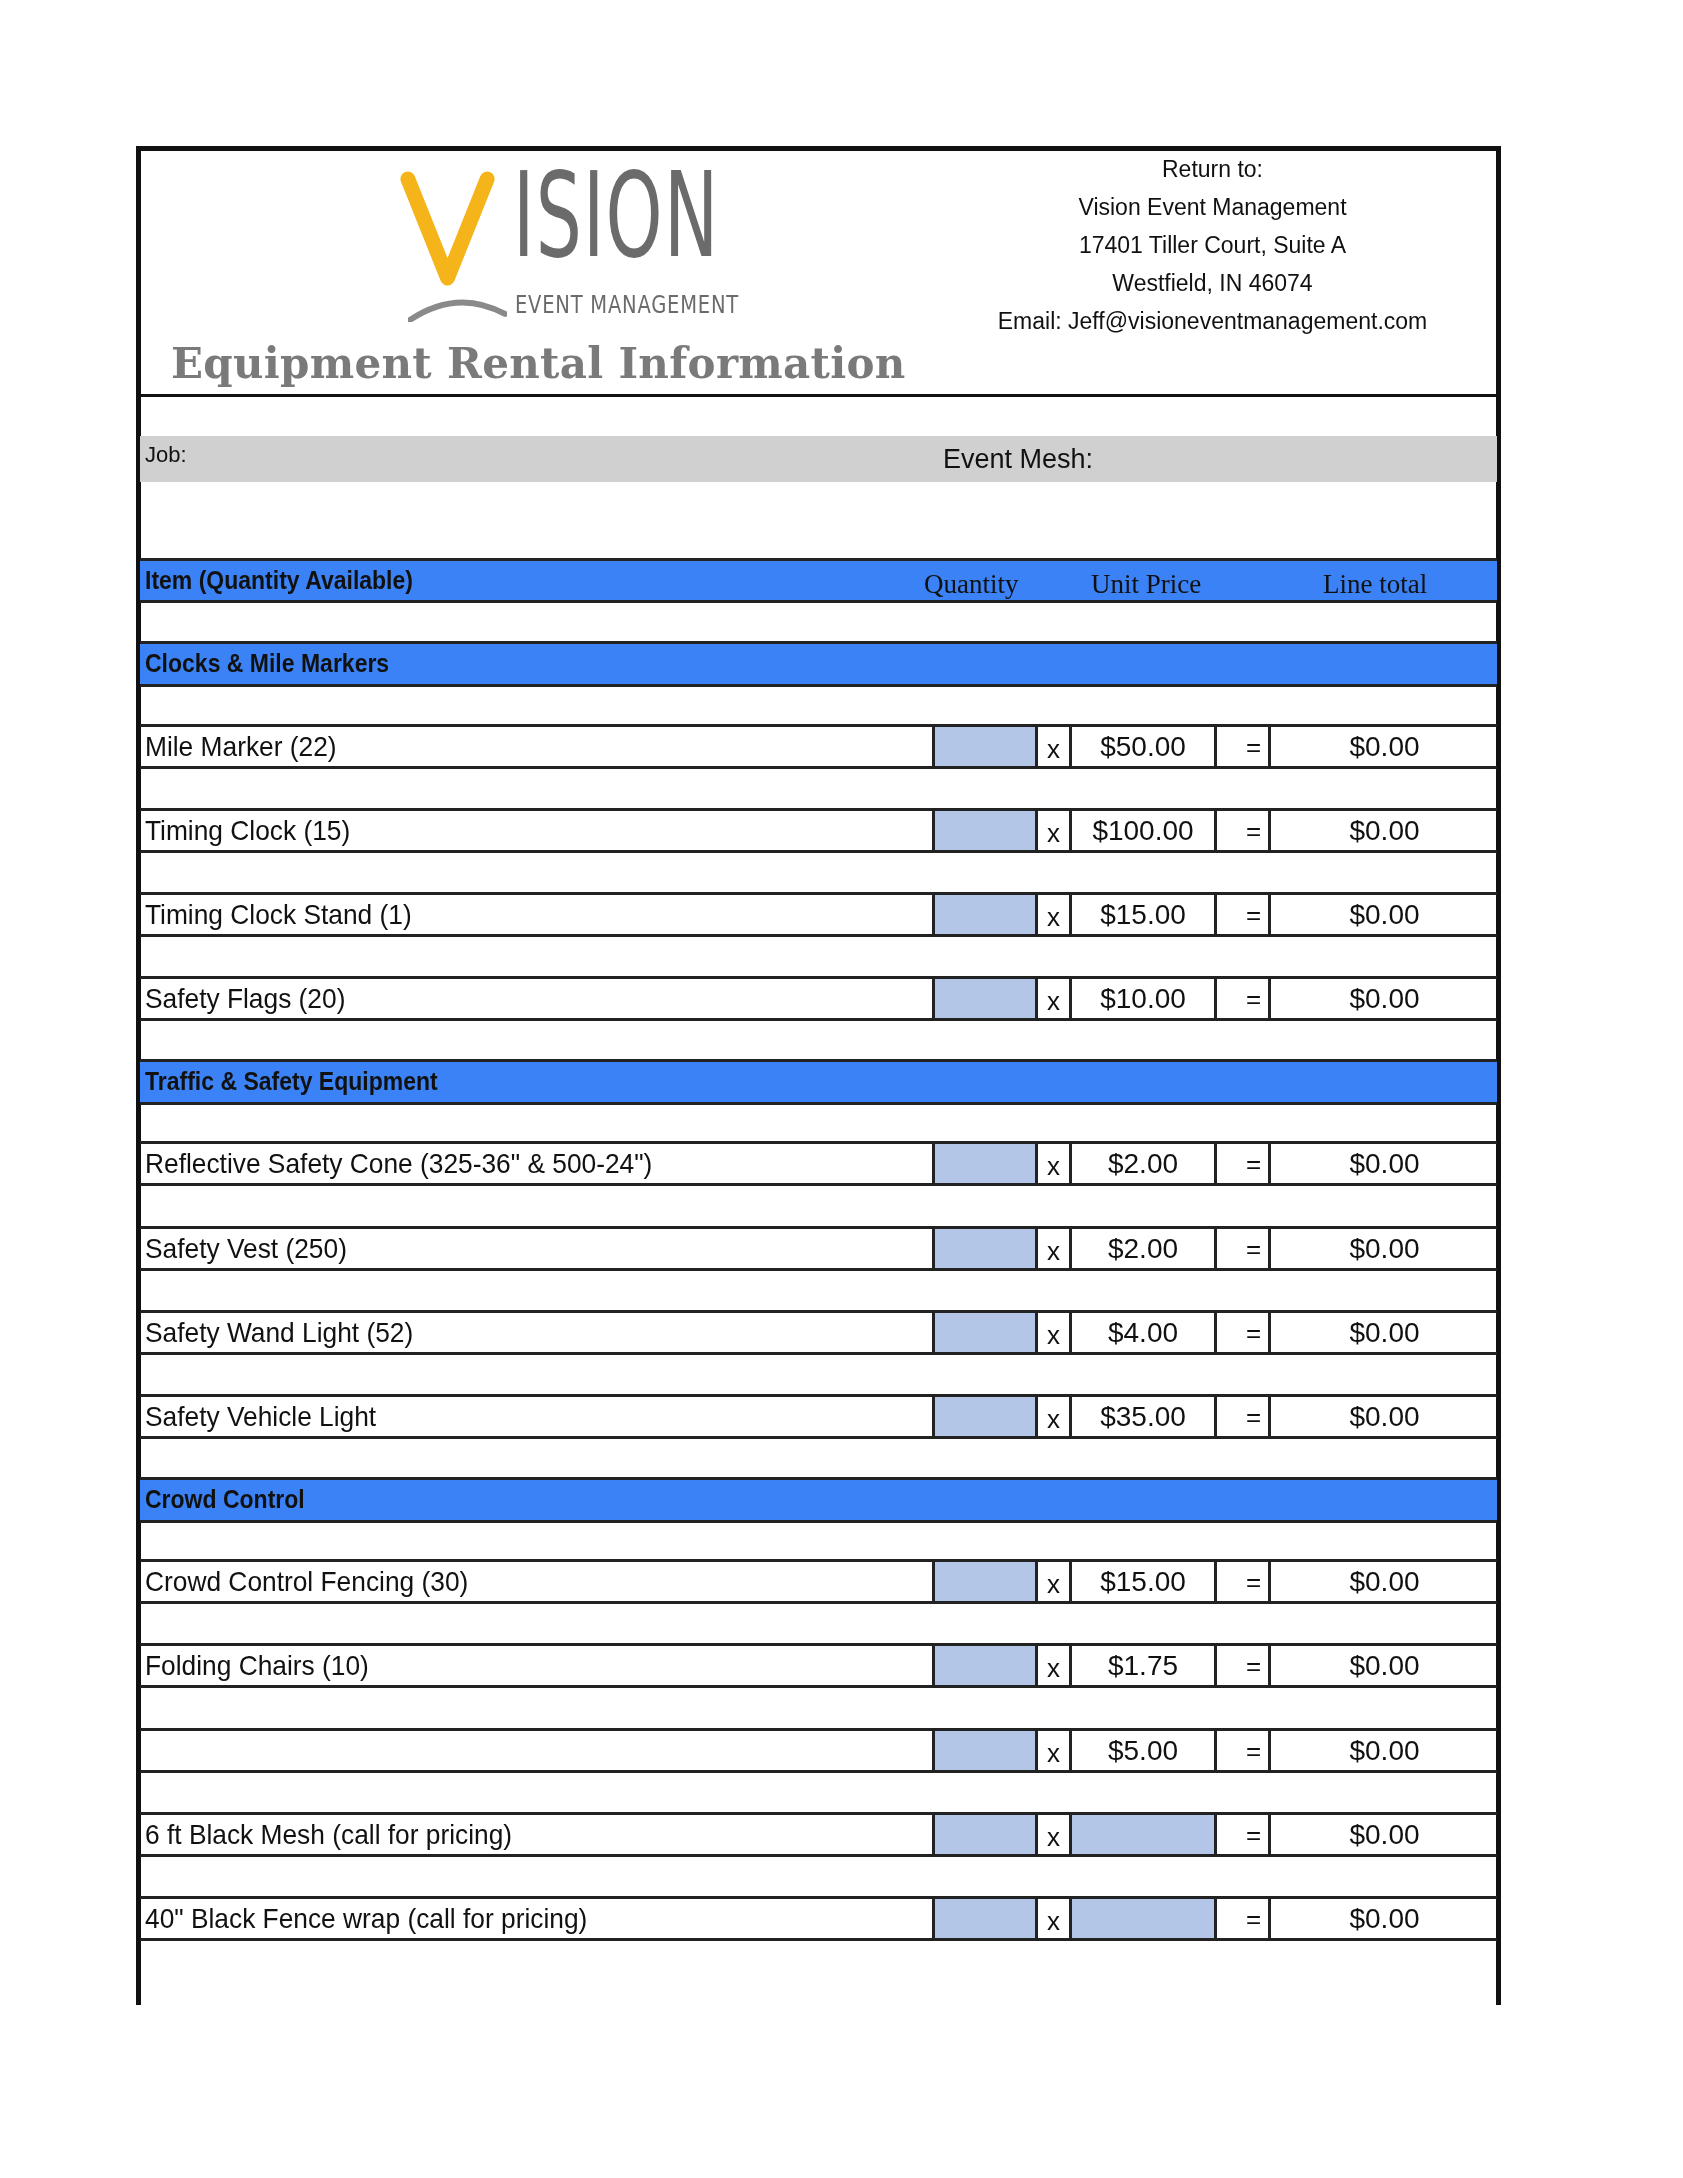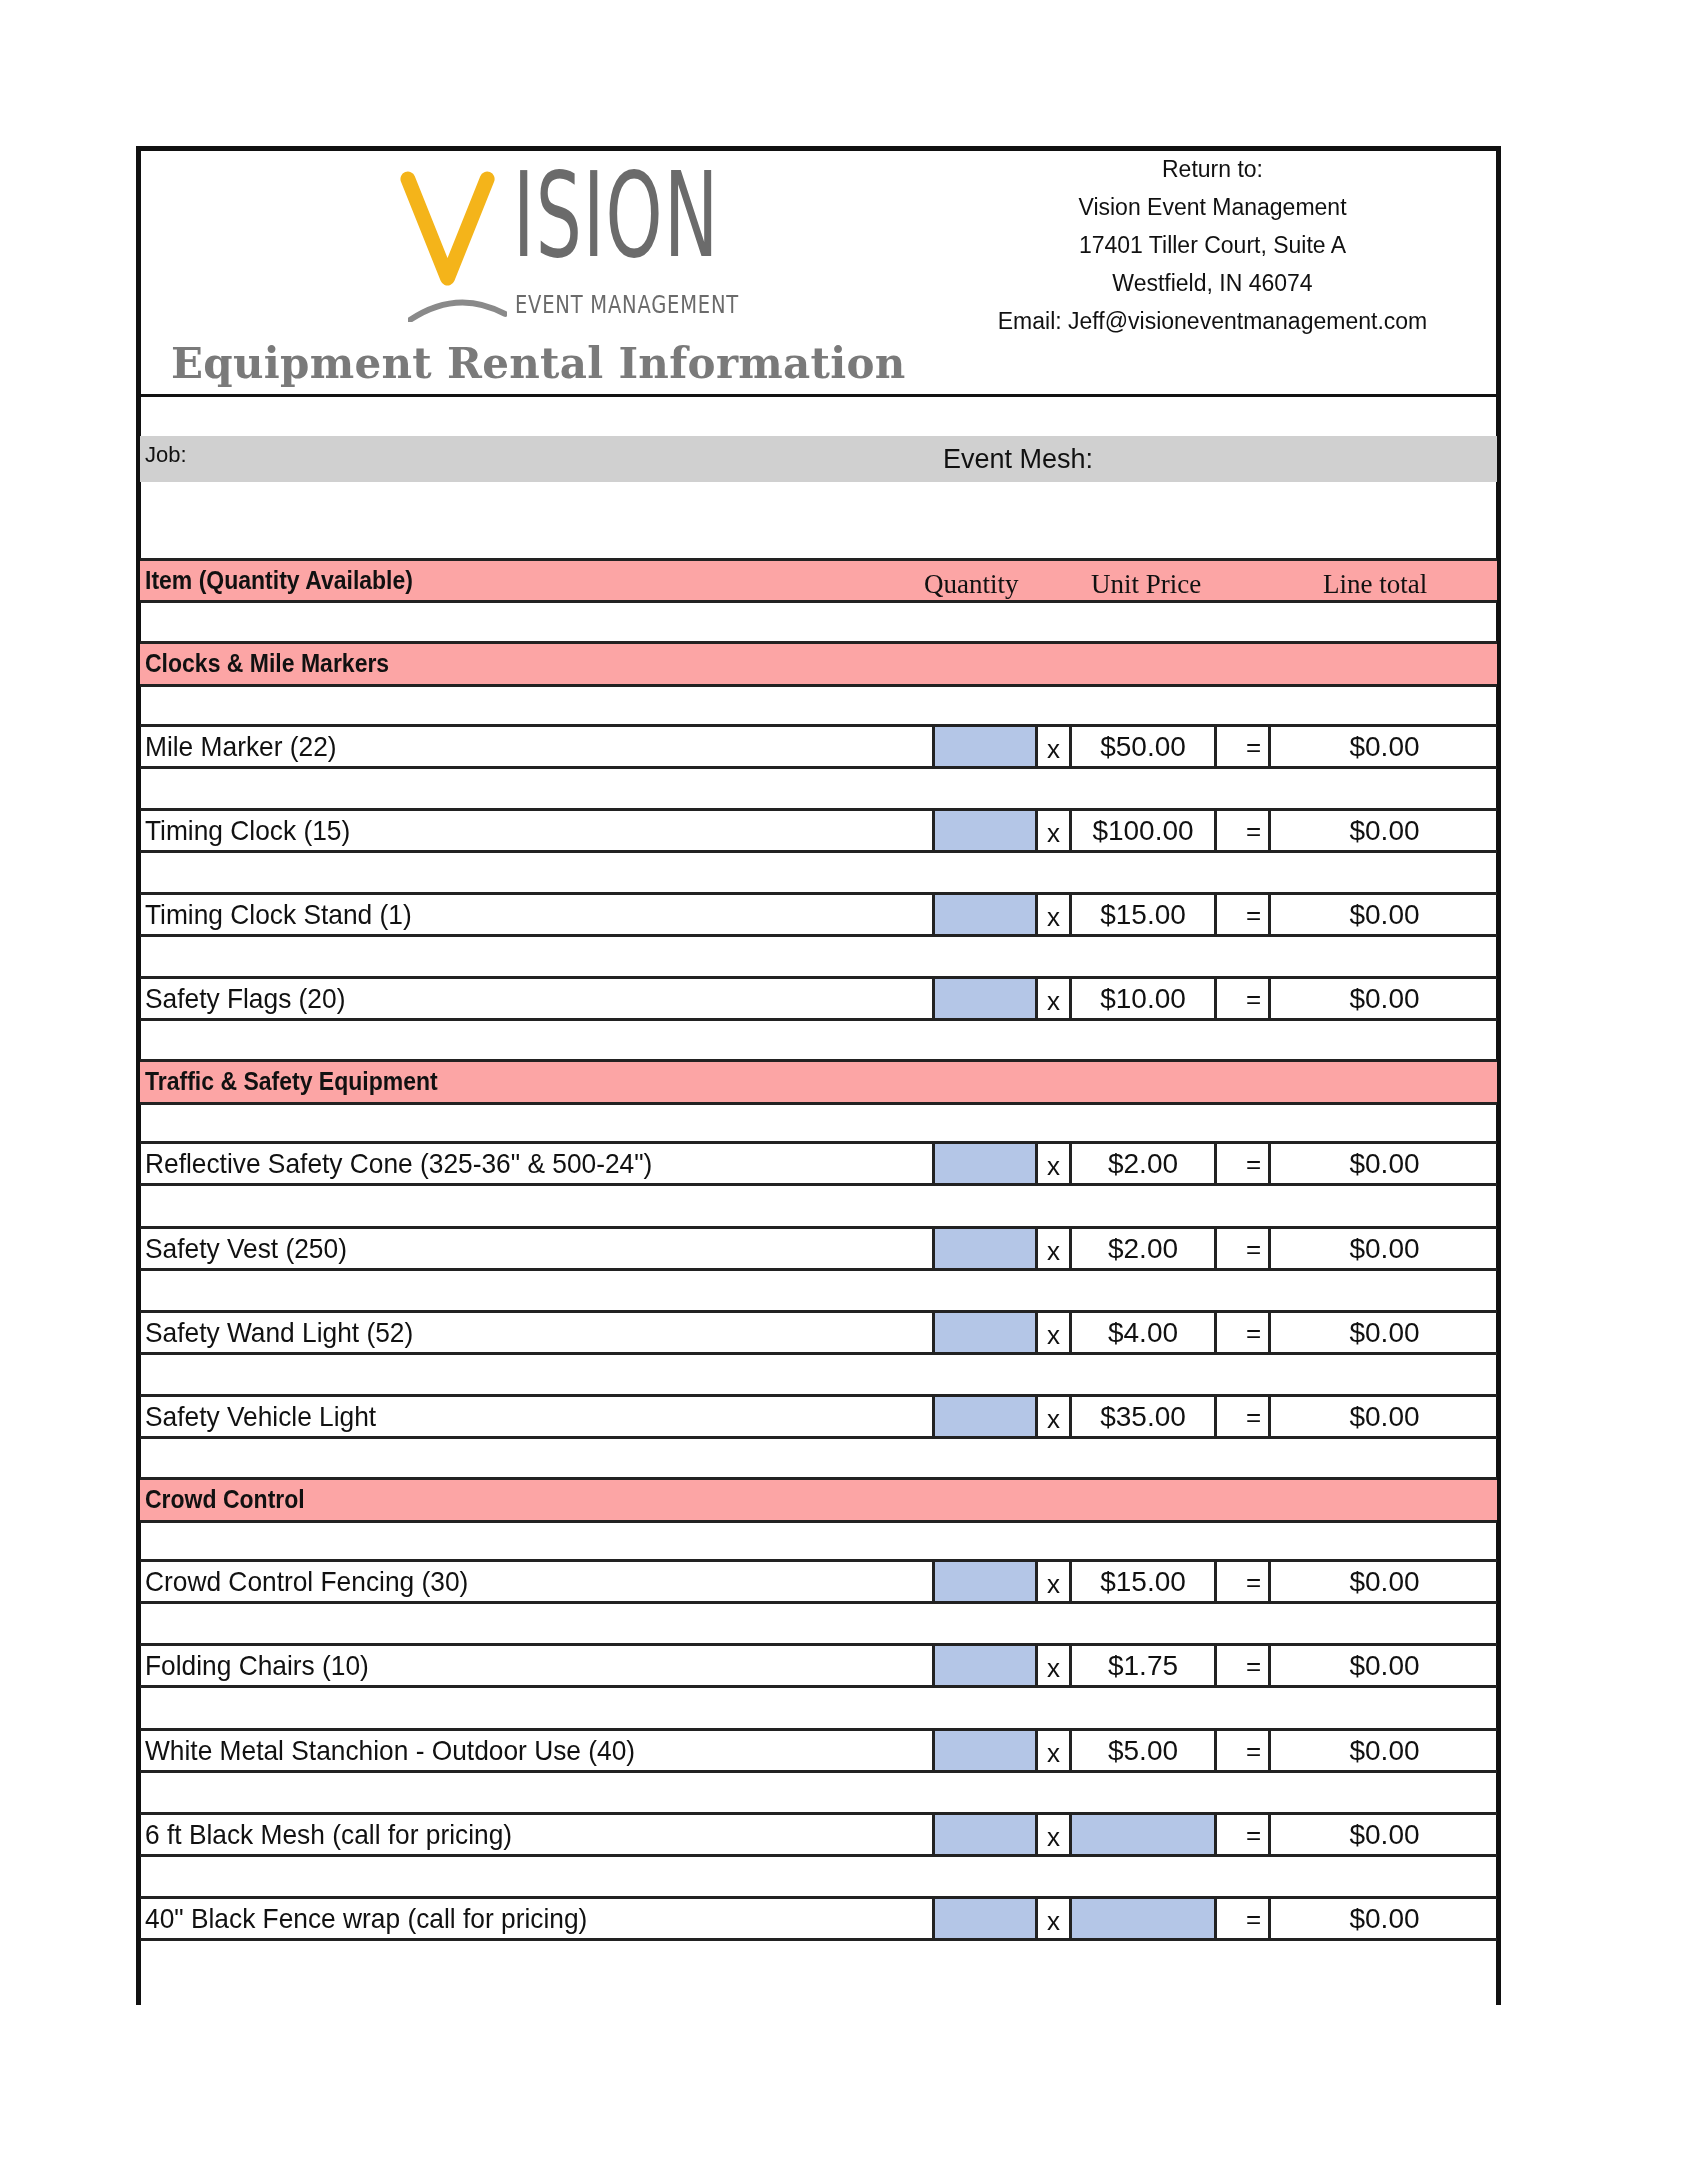--- a/index.html
+++ b/index.html
@@ -30,21 +30,21 @@
   .return-block { left: 950px; top: 150px; width: 525px; text-align: center;
                   font-family: "Liberation Sans", sans-serif; font-size: 23px; line-height: 38px; color: #111; }
   .return-block div { white-space: nowrap; }
 
   
   .job-bar { left: 140px; top: 436px; width: 1357px; height: 46px; background: #d0d0d0; }
   .job-label { left: 145px; top: 442px; font-size: 22px; }
   .event-label { left: 943px; top: 444px; font-size: 27px; }
 
   
-  .gray-row { left: 140px; width: 1357px; background: #fca5a5;
+  .gray-row { left: 140px; width: 1357px; background: #3b82f6;
               border-top: 3px solid #222; border-bottom: 3px solid #222; }
   .gray-row .lbl { position: absolute; left: 5px; top: 5px; font-size: 25px; font-weight: bold;
                    transform: scaleX(0.92); transform-origin: left center; white-space: nowrap; }
   .col-hdr { position: absolute; top: 8px; font-size: 27px; white-space: nowrap; font-family: Liberation Serif, serif; }
 
   
   .item-row { left: 140px; width: 1357px; height: 45px; border-top: 3px solid #222; border-bottom: 3px solid #222; }
   .cell { position: absolute; top: 0; height: 39px; box-sizing: border-box; }
   .c-item { left: 0; width: 792px; }
   .c-item span { position: absolute; left: 5px; top: 4px; font-size: 28px; white-space: nowrap;
@@ -208,23 +208,20 @@
   <div class="cell c-item">
       <span>Folding Chairs (10)</span>
     </div>
   <div class="cell c-qty"></div>
   <div class="cell c-x">x</div>
   <div class="cell c-price">$1.75</div>
   <div class="cell c-eq">=</div>
   <div class="cell c-total">$0.00</div>
 </div>
 <div class="abs item-row" style="top:1728px;">
-  <div class="cell c-item">
-      <span>White Metal Stanchion - Outdoor Use (40)</span>
-    </div>
   <div class="cell c-qty"></div>
   <div class="cell c-x">x</div>
   <div class="cell c-price">$5.00</div>
   <div class="cell c-eq">=</div>
   <div class="cell c-total">$0.00</div>
 </div>
 <div class="abs item-row" style="top:1812px;">
   <div class="cell c-item">
       <span>6 ft Black Mesh (call for pricing)</span>
     </div>

